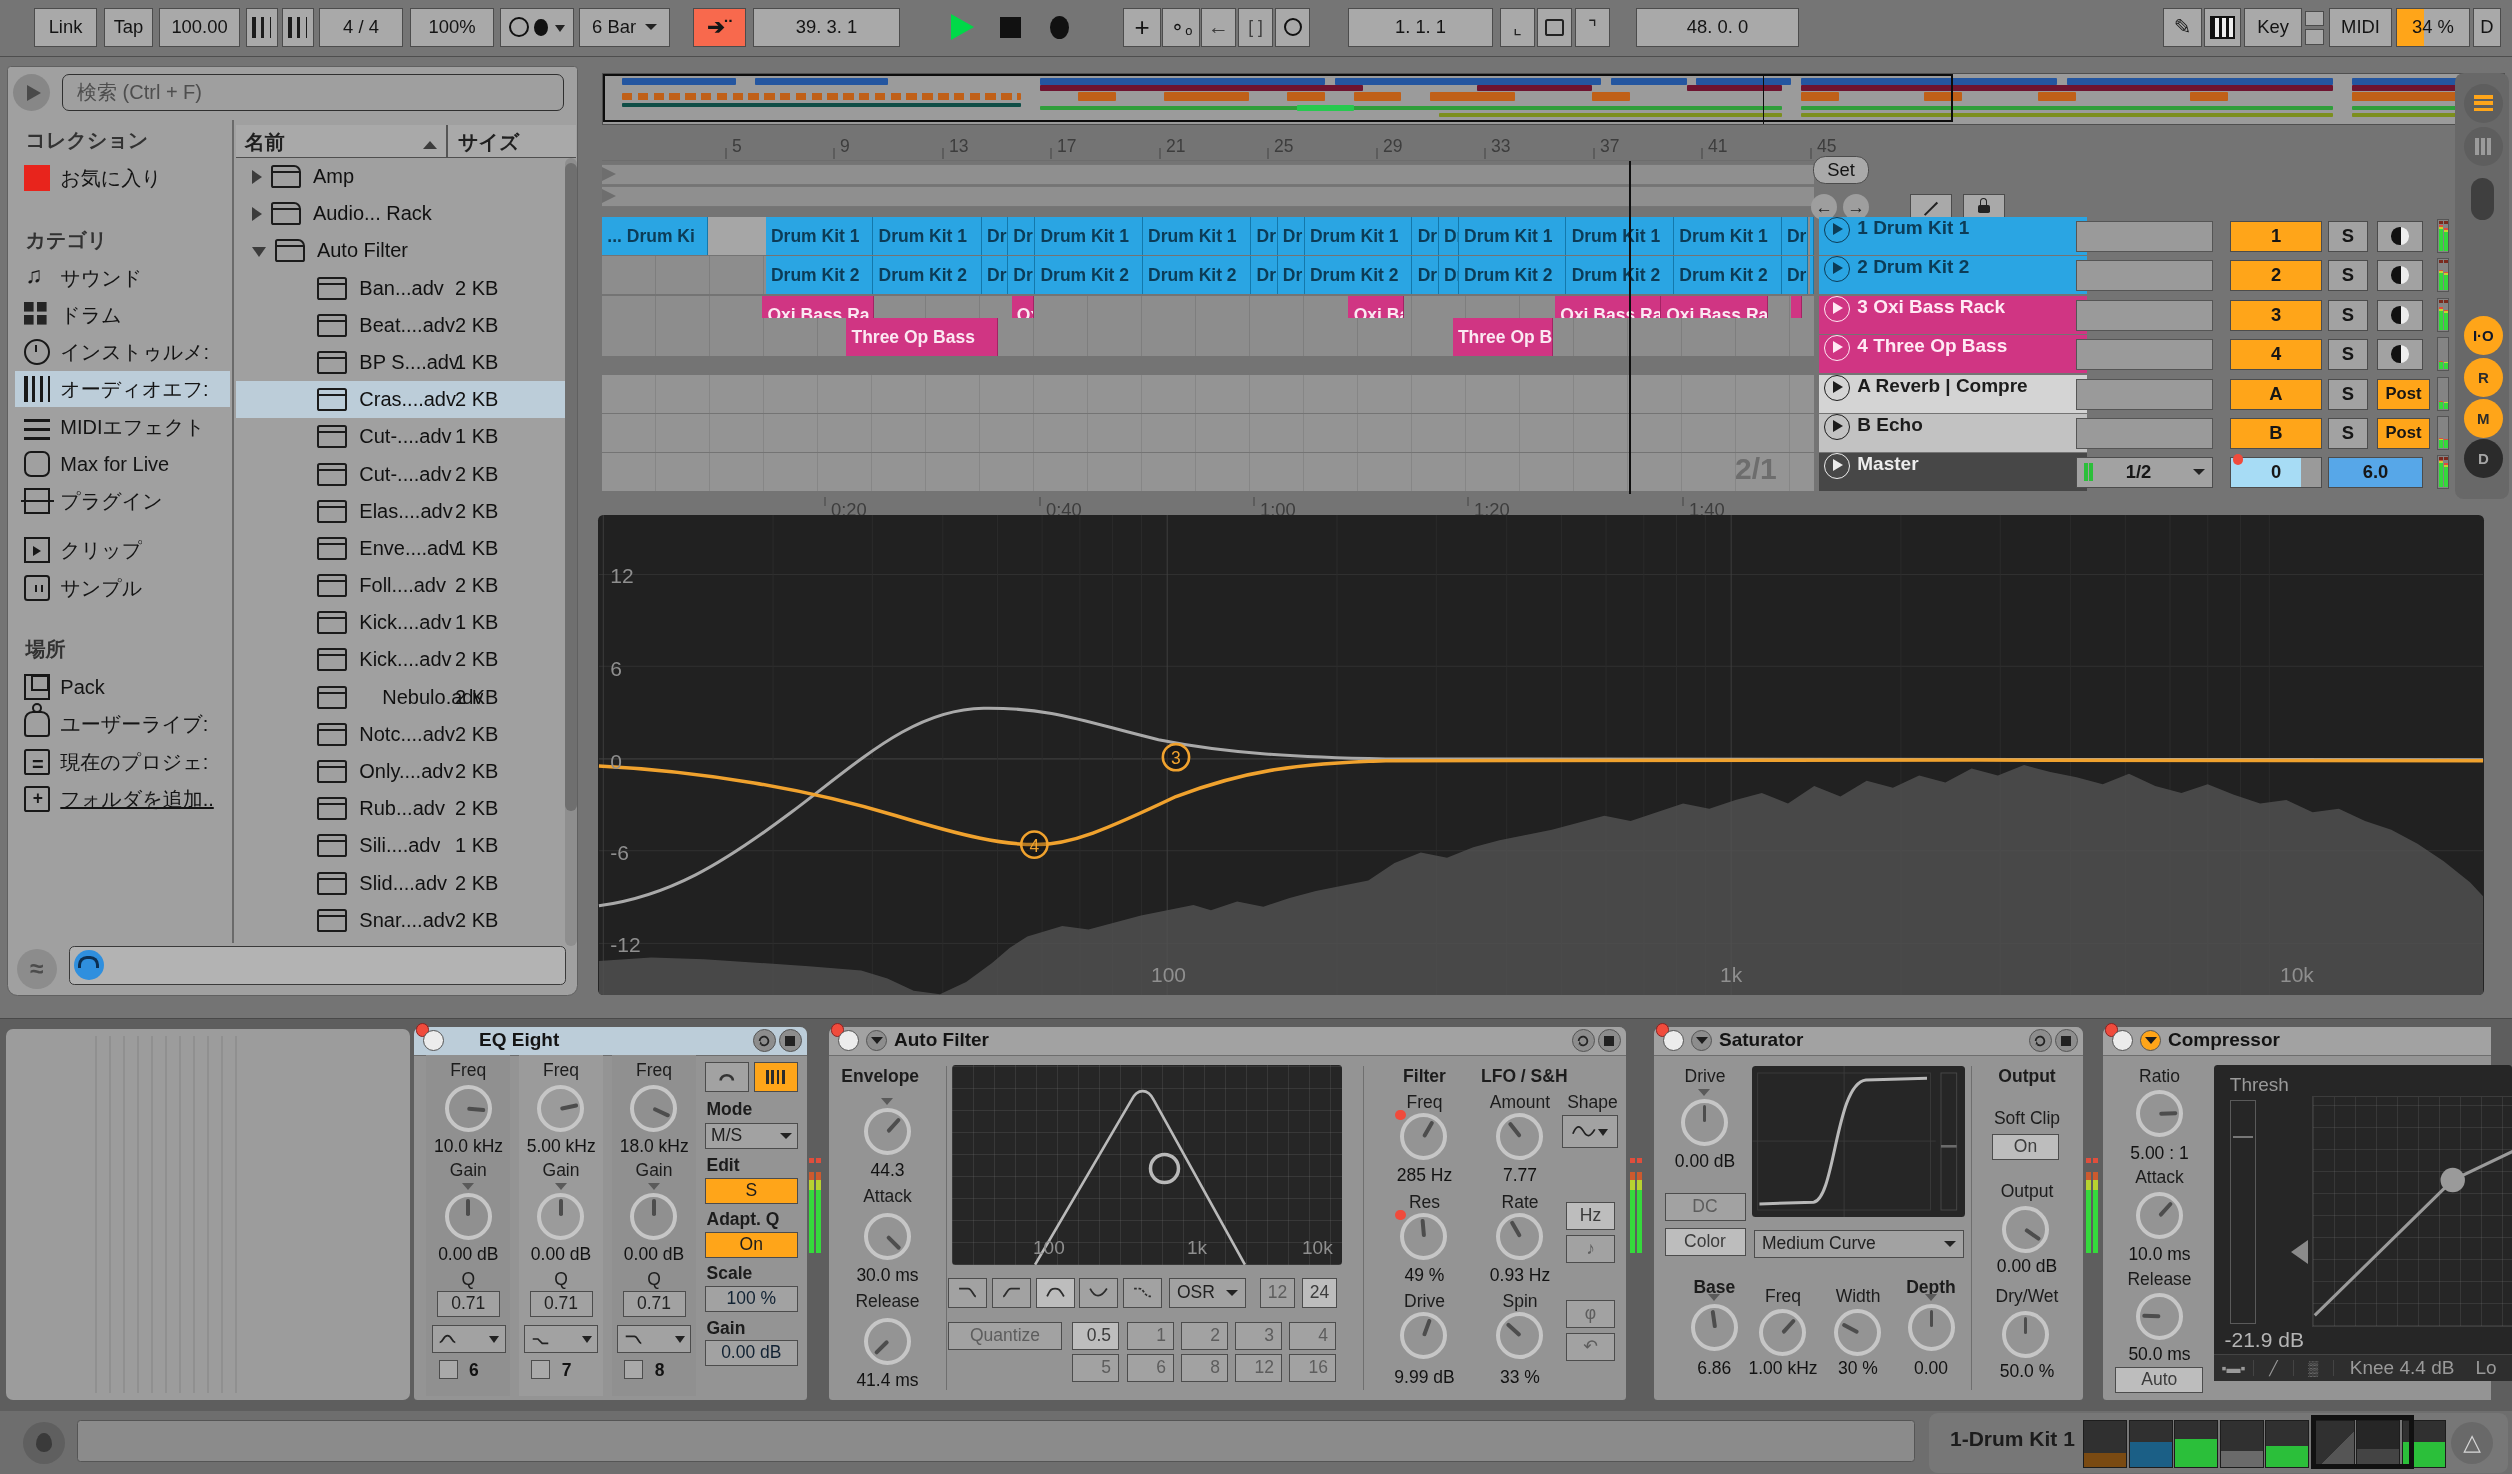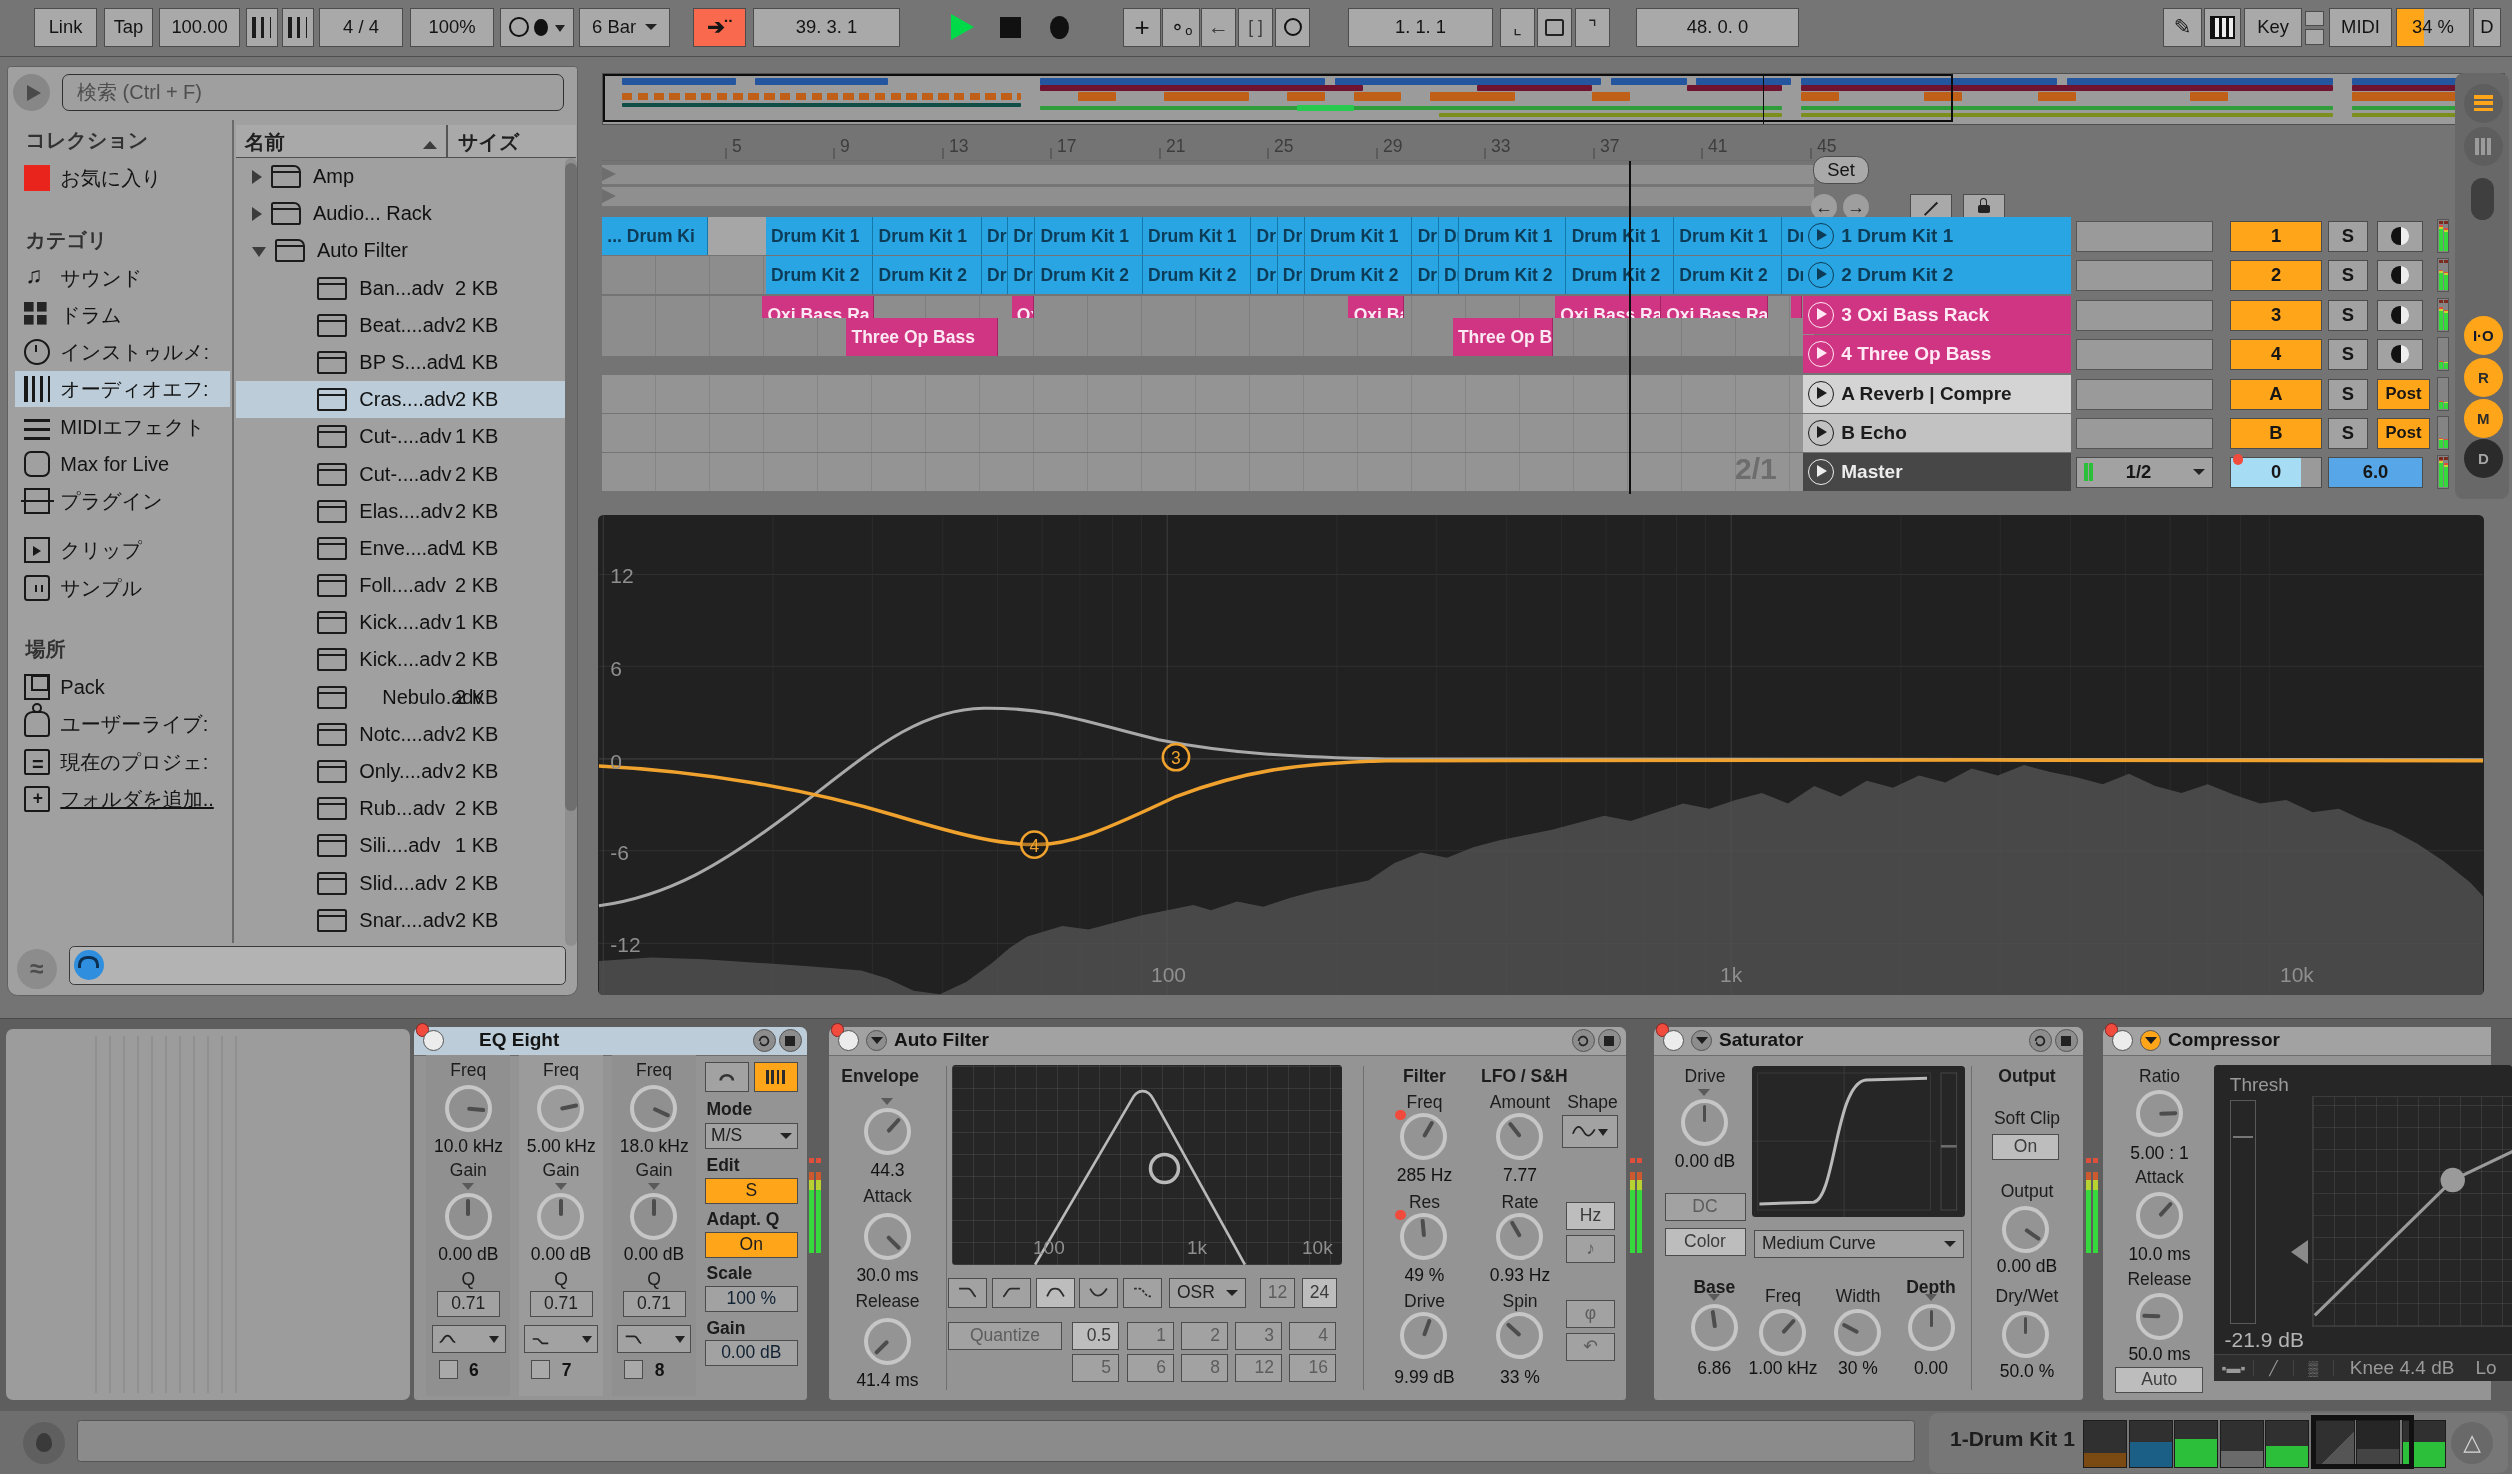--- a/index.html
+++ b/index.html
@@ -76,21 +76,21 @@
   .clip.pink{background:#d03583;color:#fbe8f2;border-right:1.8px solid #a32364}
   .gapblk{position:absolute;top:0;height:38px;background:#a6a6a6}
   #timeruler{position:absolute;left:20px;top:431px;width:1212px;height:23px}
   .tlab{position:absolute;top:1.8px;font-size:18.4px;color:#3d3d3d}
   .ttick{position:absolute;top:0;width:1.8px;height:8.8px;background:#5c5c5c}
   #playhead{position:absolute;left:1047px;top:95px;width:1.8px;height:333px;background:#0f0f0f}
   #sigmark{position:absolute;left:1153px;top:386px;font-size:30px;font-weight:bold;color:#6d6d6d}
   
   #mixer{position:absolute;left:1221px;top:151px;width:649px;height:276px}
   .mrow{position:absolute;left:0;width:649px;height:38px}
-  .mname{position:absolute;left:0;top:0;width:268px;height:38px;display:flex;align-items:center;font-size:19px;font-weight:bold}
+  .mname{position:absolute;left:16px;top:0;width:268px;height:38px;display:flex;align-items:flex-start;font-size:19px;font-weight:bold}
   .pb{width:26px;height:26px;border:1.8px solid currentColor;border-radius:50%;margin:0 7px 0 5.3px;position:relative;flex:none;box-sizing:border-box}
   .pb:after{content:"";position:absolute;left:7.9px;top:5.3px;border-left:10.5px solid currentColor;border-top:6.1px solid transparent;border-bottom:6.1px solid transparent}
   .fader{position:absolute;left:273px;top:3.5px;width:137px;height:31px;background:#9a9a9a;border:1.8px solid #555;box-sizing:border-box}
   .mbox{position:absolute;top:3.5px;height:31px;border:0.9px solid #4c4c4c;display:flex;align-items:center;justify-content:center;font-size:18.4px;font-weight:bold;box-sizing:border-box}
   .meter{position:absolute;left:634px;top:1.8px;width:12.3px;height:34px;background:#848484;border:0.9px solid #555;box-sizing:border-box}
   .meter b{position:absolute;bottom:0.9px;width:4.4px;background:linear-gradient(0deg,#35d93c 0 84%,#c6d331 84% 93%,#e04e3c 93%)}
   .meter u{position:absolute;top:0.9px;width:4.4px;height:3.5px;background:#7a2a1e}
   
   #gutter{position:absolute;left:1873px;top:7px;width:54px;height:426px;background:#686868;border-radius:8.8px}
   .gcirc{position:absolute;left:8.8px;width:39px;height:39px;border-radius:50%;display:flex;align-items:center;justify-content:center;
@@ -615,20 +615,32 @@
             <span>Three Op Bass</span>
           </div>
           <div class="clip pink" style="left: 70.1805%; width: 8.30325%;">
             <span>Three Op Bas</span>
           </div>
         </div>
         <div class="lane ret" style="top: 158px;"></div>
         <div class="lane ret" style="top: 197px;"></div>
         <div class="lane ret" style="top: 236px;"></div>
       </div>
+    <div id="timeruler">
+        <span class="ttick" style="left: 222px;"></span>
+        <span class="tlab" style="left: 229px;">0:20</span>
+        <span class="ttick" style="left: 437px;"></span>
+        <span class="tlab" style="left: 444px;">0:40</span>
+        <span class="ttick" style="left: 651px;"></span>
+        <span class="tlab" style="left: 658px;">1:00</span>
+        <span class="ttick" style="left: 865px;"></span>
+        <span class="tlab" style="left: 872px;">1:20</span>
+        <span class="ttick" style="left: 1080px;"></span>
+        <span class="tlab" style="left: 1087px;">1:40</span>
+      </div>
     <div id="sigmark">2/1</div>
     <div id="playhead"></div>
 
     <div class="bx pill" style="left:1231px;top:90px;width:56px;height:28px;font-size:18.4px">Set</div>
     <div class="circ" style="left:1229px;top:128px;width:26px;height:26px;background:#9e9e9e;font-size:17.5px;color:#222">←</div>
     <div class="circ" style="left:1261px;top:128px;width:26px;height:26px;background:#9e9e9e;font-size:17.5px;color:#222">→</div>
     <div class="bx" style="left:1328px;top:128px;width:42px;height:30px">
         <span style="width:17.5px;height:1.8px;background:#222;transform:rotate(-45deg)"></span>
       </div>
     <div class="bx" style="left:1381px;top:128px;width:42px;height:30px">

